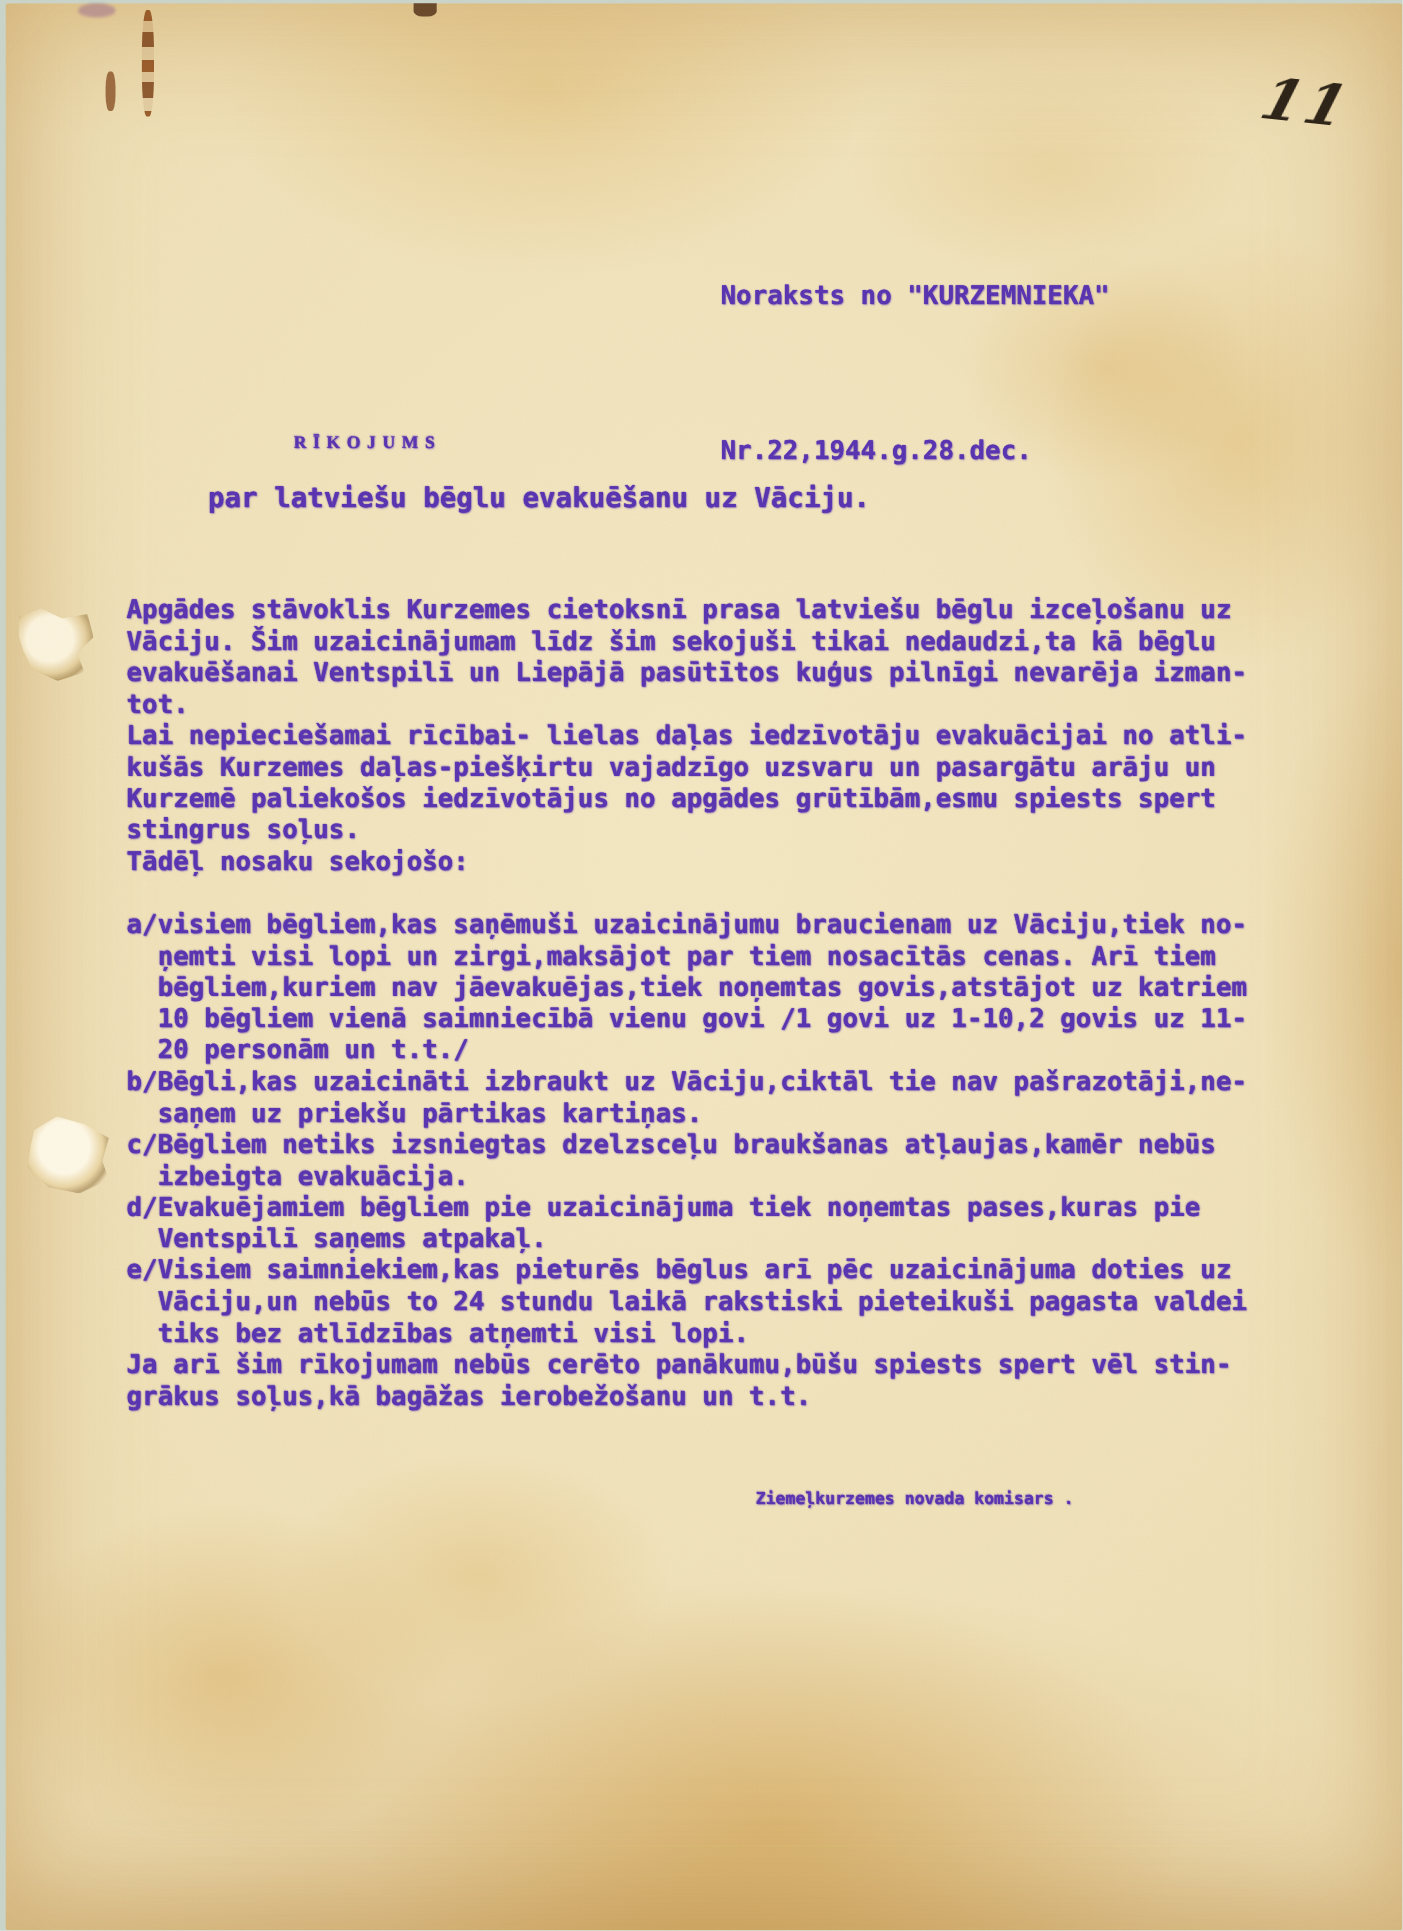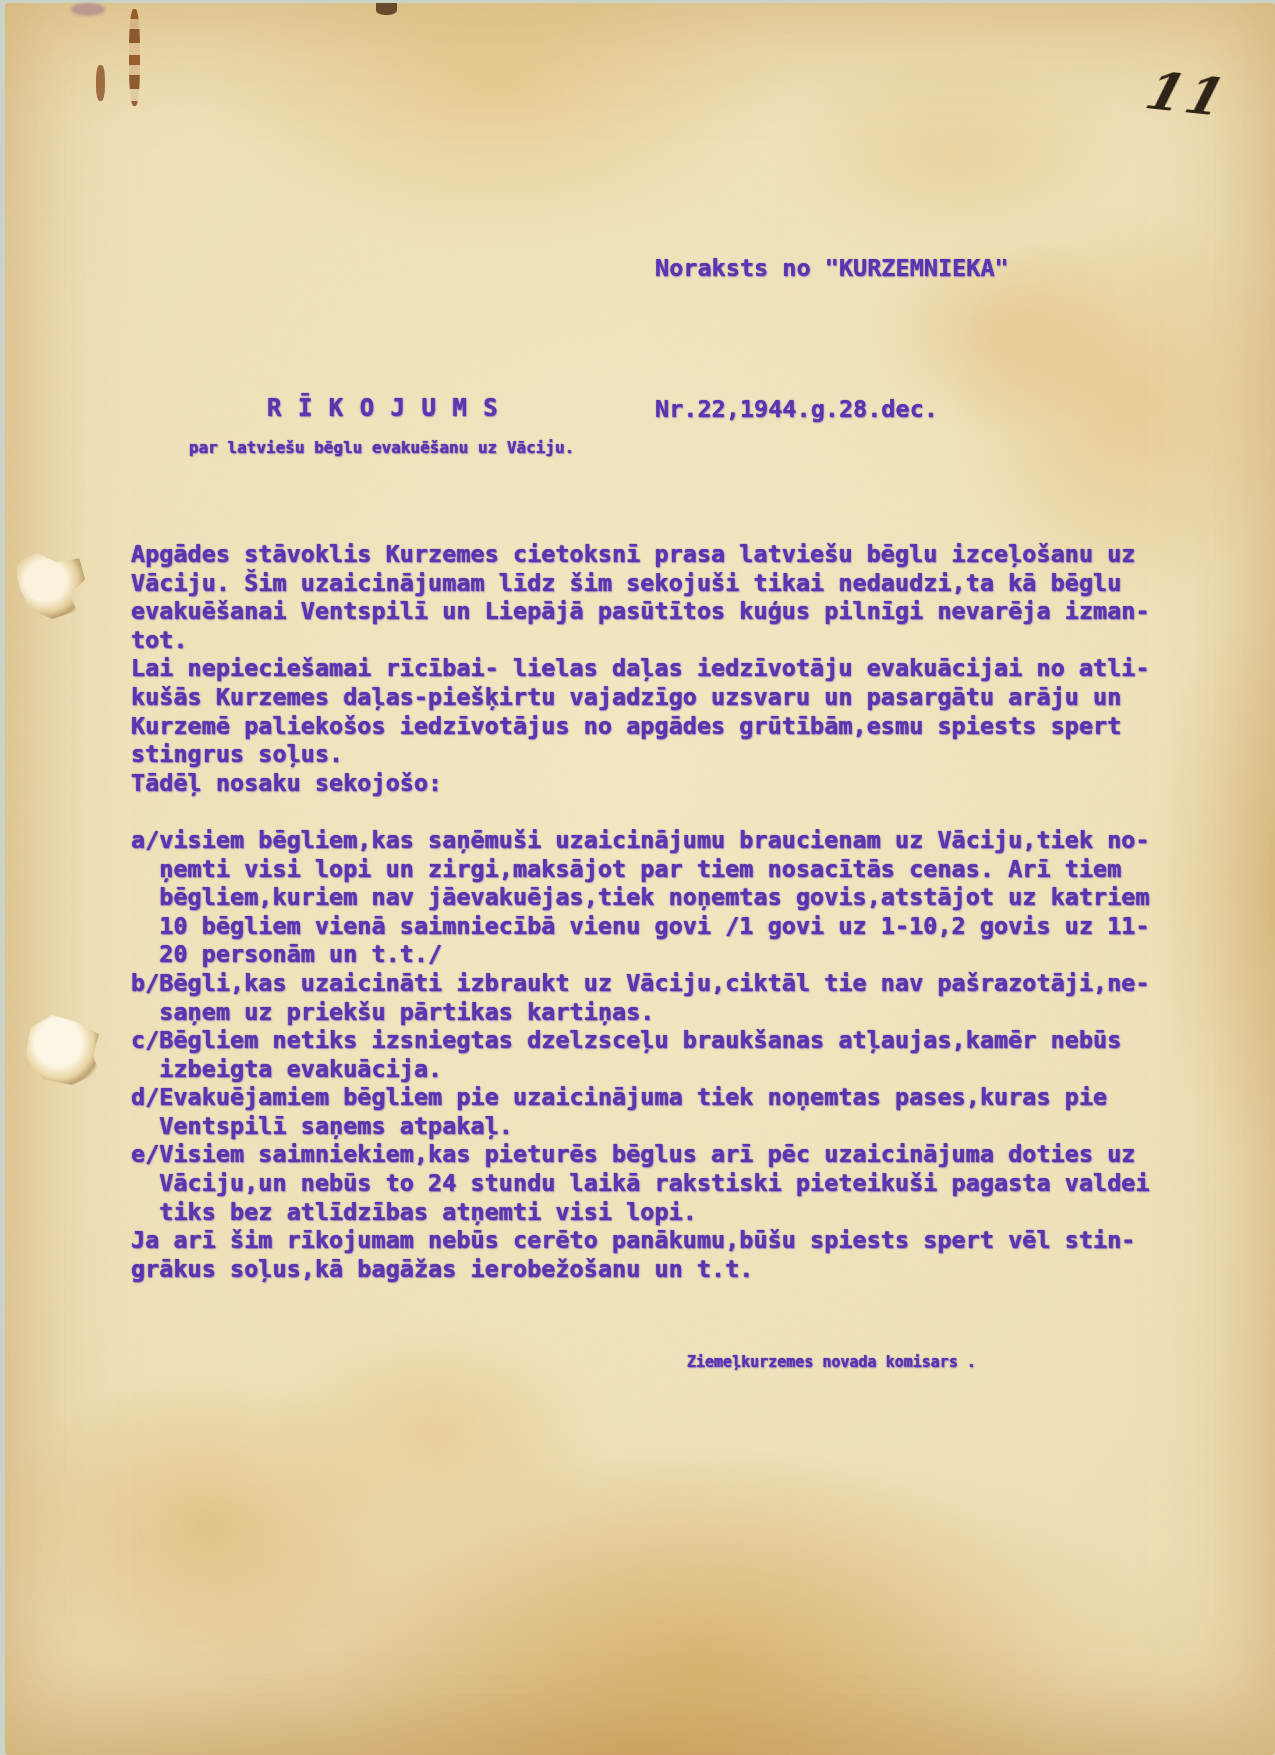--- a/index.html
+++ b/index.html
@@ -29,23 +29,23 @@
   }
   .typed{
     position:absolute;
     color:#5a35b2;
     font-weight:bold;
     white-space:pre;
     text-shadow:0 0 1px currentColor, .7px .9px 1.5px rgba(90,53,178,.55), -.6px -.4px 1.2px rgba(90,53,178,.35);
     filter:blur(.3px);
   }
   .header{left:650px;top:148px;font-size:23.5px;line-height:47px;}
-  .title{left:262px;top:391px;font-size:24px;letter-spacing:1px;}
-  .subtitle{left:184px;top:435px;font-size:16px;}
-  .bodytext{left:126px;top:537px;font-size:23.5px;line-height:28.6px;}
+  .title{left:262px;top:391px;font-size:16px;letter-spacing:1px;font-family:Liberation Serif, serif;}
+  .subtitle{left:184px;top:435px;font-size:25px;}
+  .bodytext{left:110px;top:537px;font-size:23.5px;line-height:28.6px;}
   .typed-line{min-height:28.6px;white-space:pre;}
   .signature{left:682px;top:1350px;font-size:15px;}
   .pagenum{
     position:absolute;left:1143px;top:60px;
     font-family:"DejaVu Serif","Liberation Serif",serif;
     font-style:italic;font-weight:bold;
     font-size:52px;color:#2e2418;
     transform:rotate(6deg) skewX(-10deg);
     letter-spacing:3px;
     filter:blur(.3px);

